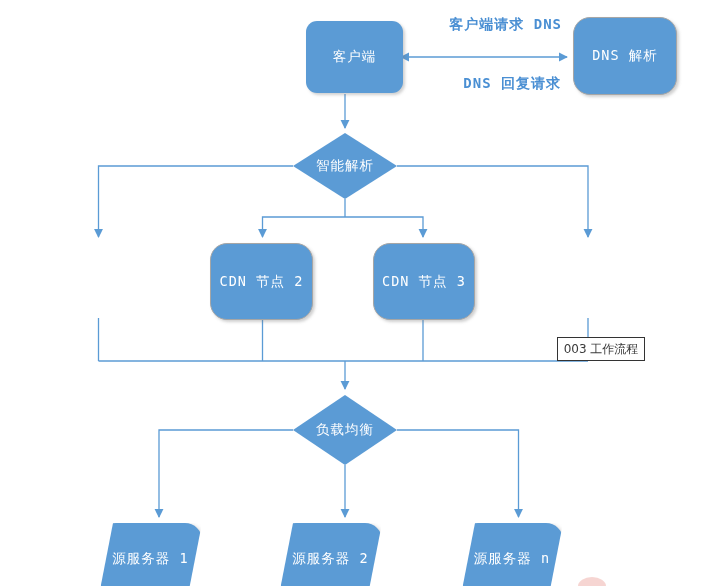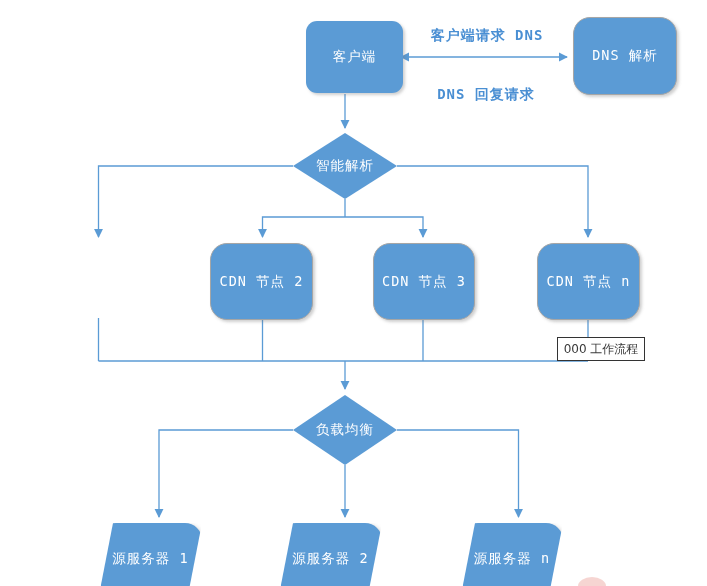--- a/index.html
+++ b/index.html
@@ -19,22 +19,22 @@
   .diamond{
     clip-path:polygon(50% 0,100% 50%,50% 100%,0 50%);
     filter:drop-shadow(2px 2px 2px rgba(120,120,120,.45));
   }
   .para{
     clip-path:polygon(14px 0,100% 0,calc(100% - 14px) 100%,0 100%);
     filter:drop-shadow(2px 2px 2px rgba(120,120,120,.4));
   }
   .edge-label{
     position:absolute;color:#4a8fd3;font-weight:bold;font-size:14px;
-    letter-spacing:1px;text-align:center;z-index:2;
-    font-family:"DejaVu Sans Mono","DejaVu Sans",monospace;white-space:nowrap;margin-top:11px;
+    letter-spacing:1px;text-align:right;z-index:2;
+    font-family:"DejaVu Sans Mono","DejaVu Sans",monospace;white-space:nowrap;
   }
   .flow-label{
     position:absolute;left:557px;top:337px;width:86px;height:22px;
     background:#ffffff;border:1px solid #333333;color:#3a3a3a;font-size:12px;
     display:flex;align-items:center;justify-content:center;z-index:3;
     white-space:nowrap;
   }
   .watermark{
     position:absolute;left:578px;top:577px;width:28px;height:18px;
     border-radius:50%;background:#efb3ad;opacity:.55;z-index:2;
@@ -76,23 +76,22 @@
 
   <div class="edge-label" style="left:411px;top:75px;width:150px;">DNS 回复请求</div>
 
   <div class="shape diamond" style="left:293px;top:133px;width:104px;height:66px;">智能解析</div>
 
 
   <div class="shape rect" style="left:210px;top:243px;width:101px;height:75px;">CDN 节点 2</div>
 
   <div class="shape rect" style="left:373px;top:243px;width:100px;height:75px;">CDN 节点 3</div>
 
-  <div class="shape rect" style="left:537px;top:243px;width:101px;height:75px;">CDN 节点 n</div>
 
-  <div class="flow-label">000 工作流程</div>
+  <div class="flow-label">003 工作流程</div>
 
   <div class="shape diamond" style="left:293px;top:395px;width:104px;height:70px;">负载均衡</div>
 
   <div class="shape para" style="left:99px;top:523px;width:103px;height:72px;">源服务器 1</div>
 
   <div class="shape para" style="left:279px;top:523px;width:103px;height:72px;">源服务器 2</div>
 
   <div class="shape para" style="left:461px;top:523px;width:102px;height:72px;">源服务器 n</div>
 
   <div class="watermark"></div>

